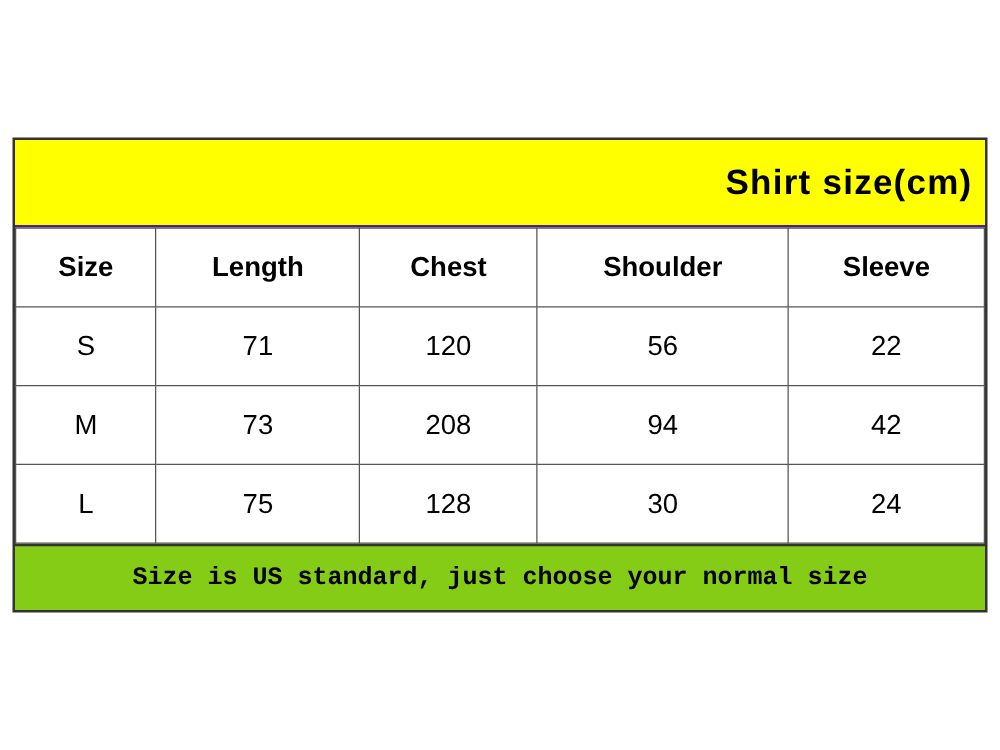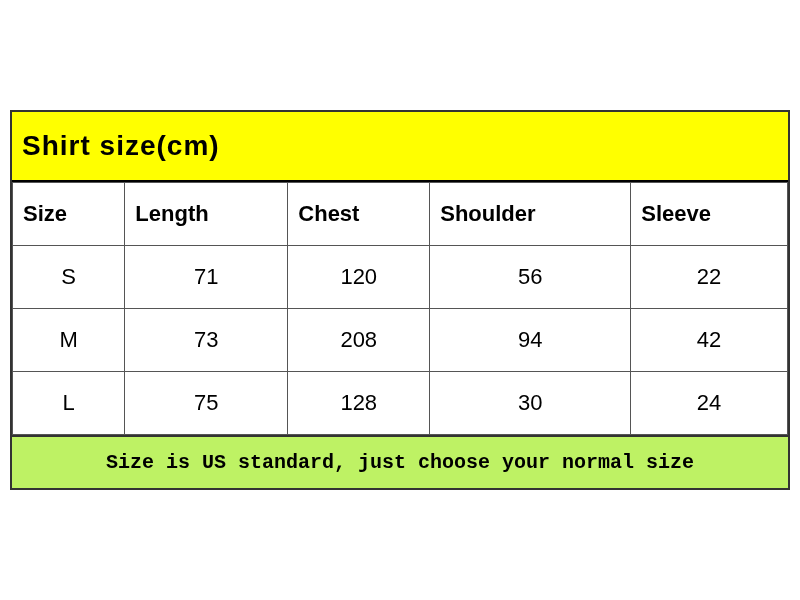--- a/index.html
+++ b/index.html
@@ -19,52 +19,52 @@
     }
 
     .container {
       width: 780px;
       border: 2px solid #333;
       overflow: hidden;
     }
 
     .title-row {
       background: #ffff00;
-      text-align: left;
+      text-align: right;
       padding: 18px 10px;
       font-size: 28px;
       font-weight: bold;
       letter-spacing: 1px;
-      border-bottom: 2px solid #000000;
+      border-bottom: 2px solid #4c1d95;
     }
 
     table {
       width: 100%;
       border-collapse: collapse;
     }
 
     thead tr th {
       border: 1px solid #555;
       padding: 18px 10px;
-      text-align: left;
+      text-align: center;
       font-size: 22px;
       font-weight: bold;
       background: #fff;
     }
 
     tbody tr td {
       border: 1px solid #555;
       padding: 18px 10px;
       text-align: center;
       font-size: 22px;
       background: #fff;
     }
 
     .footer-row {
-      background: #bef264;
+      background: #84cc16;
       padding: 14px 10px;
       font-size: 20px;
       font-family: 'Courier New', Courier, monospace;
       font-weight: bold;
       text-align: center;
       border-top: 2px solid #333;
     }
   </style>
 </head>
 <body>

